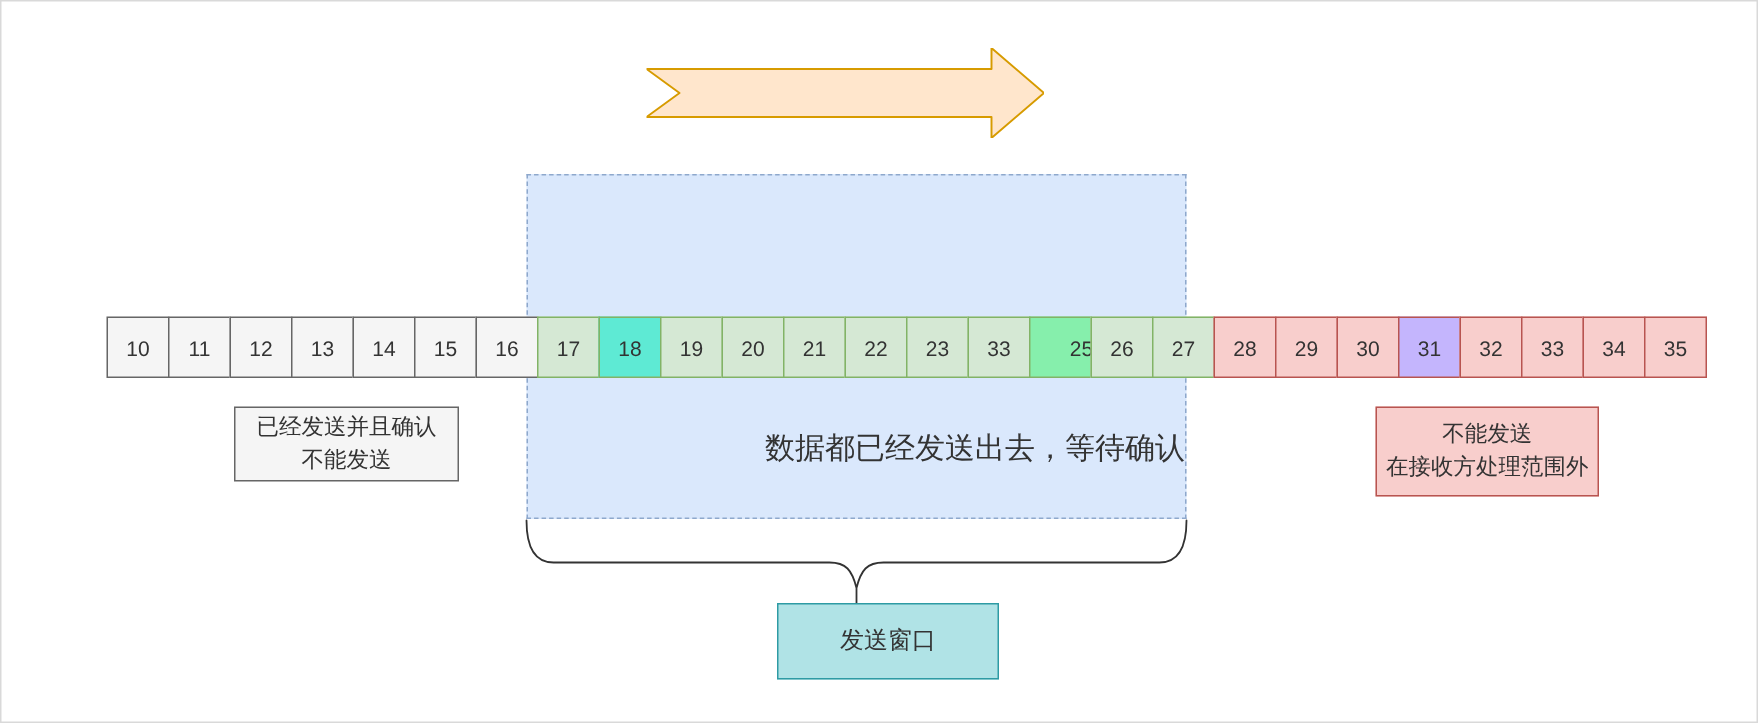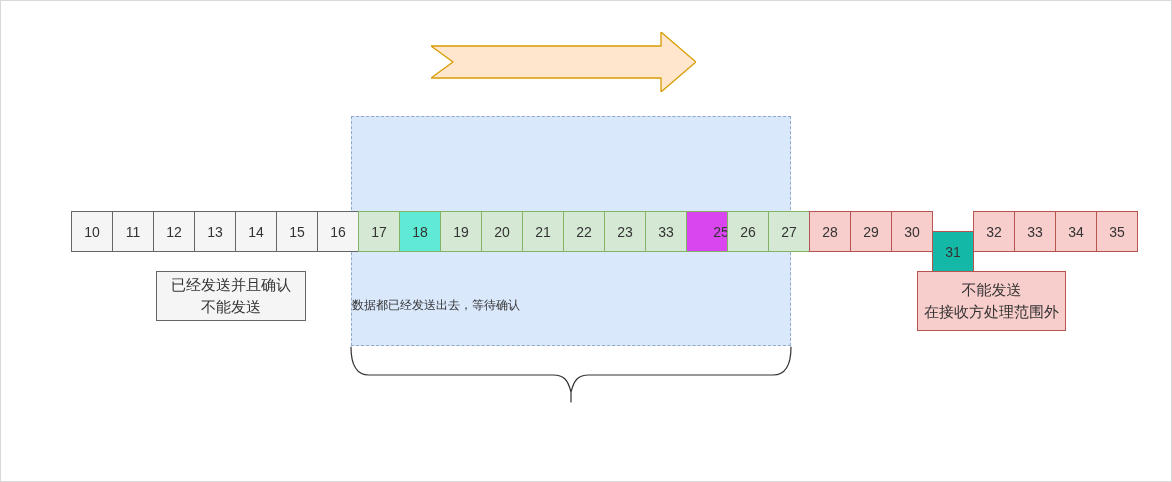--- a/index.html
+++ b/index.html
@@ -9,22 +9,22 @@
     background:#ffffff; border:1px solid #d9d9d9; overflow:hidden;
     font-family:"Liberation Sans","DejaVu Sans",sans-serif; color:#333;
   }
   .abs { position:absolute; }
   
   .window-region {
     left:350px; top:115px; width:440px; height:230px; z-index:0;
     background:var(--window-fill); border:1px dashed var(--window-stroke);
   }
   .window-region .note {
-    position:absolute; left:0; top:180px; width:100%;
-    text-align:left; font-size:12px; color:#333;
+    position:absolute; left:0; top:168px; width:100%;
+    text-align:right; font-size:20px; color:#333;
   }
   
   .row { left:70px; top:210px; display:flex; z-index:2; }
   .cell {
     width:42px; height:41px; margin-left:-1px; border:1px solid #666;
     display:flex; align-items:center; justify-content:center;
     font-size:14px; color:#333; flex:0 0 auto;
   }
   .cell:first-child { margin-left:0; }
   
@@ -68,27 +68,27 @@
       <div class="cell" style="background: rgb(245, 245, 245); border-color: rgb(102, 102, 102);">15</div>
       <div class="cell" style="background: rgb(245, 245, 245); border-color: rgb(102, 102, 102);">16</div>
       <div class="cell" style="background: rgb(213, 232, 212); border-color: rgb(130, 179, 102);">17</div>
       <div class="cell" style="background: #5eead4; border-color: rgb(130, 179, 102);">18</div>
       <div class="cell" style="background: rgb(213, 232, 212); border-color: rgb(130, 179, 102);">19</div>
       <div class="cell" style="background: rgb(213, 232, 212); border-color: rgb(130, 179, 102);">20</div>
       <div class="cell" style="background: rgb(213, 232, 212); border-color: rgb(130, 179, 102);">21</div>
       <div class="cell" style="background: rgb(213, 232, 212); border-color: rgb(130, 179, 102);">22</div>
       <div class="cell" style="background: rgb(213, 232, 212); border-color: rgb(130, 179, 102);">23</div>
       <div class="cell" style="background: rgb(213, 232, 212); border-color: rgb(130, 179, 102);">33</div>
-      <div class="cell" style="background: #d946ef; border-color: rgb(130, 179, 102); padding-left: 28px;">25</div>
+      <div class="cell" style="background: #86efac; border-color: rgb(130, 179, 102); padding-left: 28px;">25</div>
       <div class="cell" style="background: rgb(213, 232, 212); border-color: rgb(130, 179, 102);">26</div>
       <div class="cell" style="background: rgb(213, 232, 212); border-color: rgb(130, 179, 102);">27</div>
       <div class="cell" style="background: rgb(248, 206, 204); border-color: rgb(184, 84, 80);">28</div>
       <div class="cell" style="background: rgb(248, 206, 204); border-color: rgb(184, 84, 80);">29</div>
       <div class="cell" style="background: rgb(248, 206, 204); border-color: rgb(184, 84, 80);">30</div>
-      <div class="cell" style="background: #14b8a6; border-color: rgb(184, 84, 80); margin-top: 20px;">31</div>
+      <div class="cell" style="background: #c4b5fd; border-color: rgb(184, 84, 80);">31</div>
       <div class="cell" style="background: rgb(248, 206, 204); border-color: rgb(184, 84, 80);">32</div>
       <div class="cell" style="background: rgb(248, 206, 204); border-color: rgb(184, 84, 80);">33</div>
       <div class="cell" style="background: rgb(248, 206, 204); border-color: rgb(184, 84, 80);">34</div>
       <div class="cell" style="background: rgb(248, 206, 204); border-color: rgb(184, 84, 80);">35</div>
     </div>
 
   <svg class="abs overlay" width="1172" height="482" viewBox="0 0 1172 482">
     <path d="M 350,346 C 350,362 354,374 368,374 L 552,374 C 563,374 567,379 570,391
              C 573,379 577,374 588,374 L 772,374 C 786,374 790,362 790,346
              M 570,391 L 570,401" fill="none" style="stroke:var(--brace-stroke);" stroke-width="1.2" stroke-linecap="round"></path>
@@ -97,14 +97,17 @@
   <div class="abs note-box acked-note">
     <span>已经发送并且确认</span>
     <span>不能发送</span>
   </div>
 
   <div class="abs note-box cannot-note">
     <span>不能发送</span>
     <span>在接收方处理范围外</span>
   </div>
 
+  <div class="abs note-box send-window-box">
+    <span>发送窗口</span>
+  </div>
 
 </div>
 
 </body></html>

